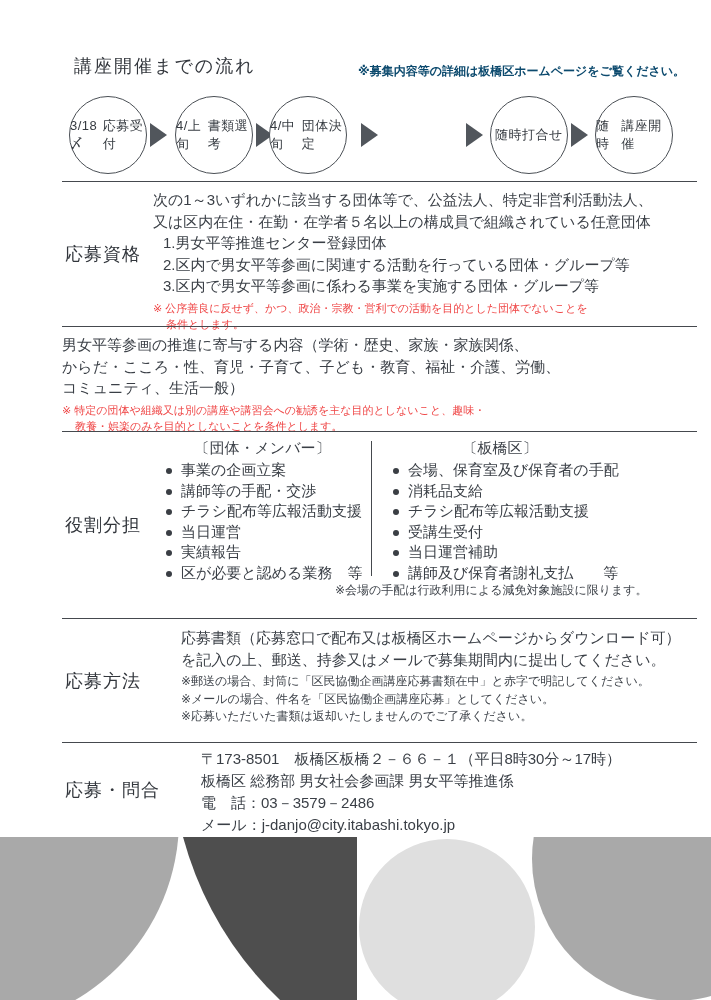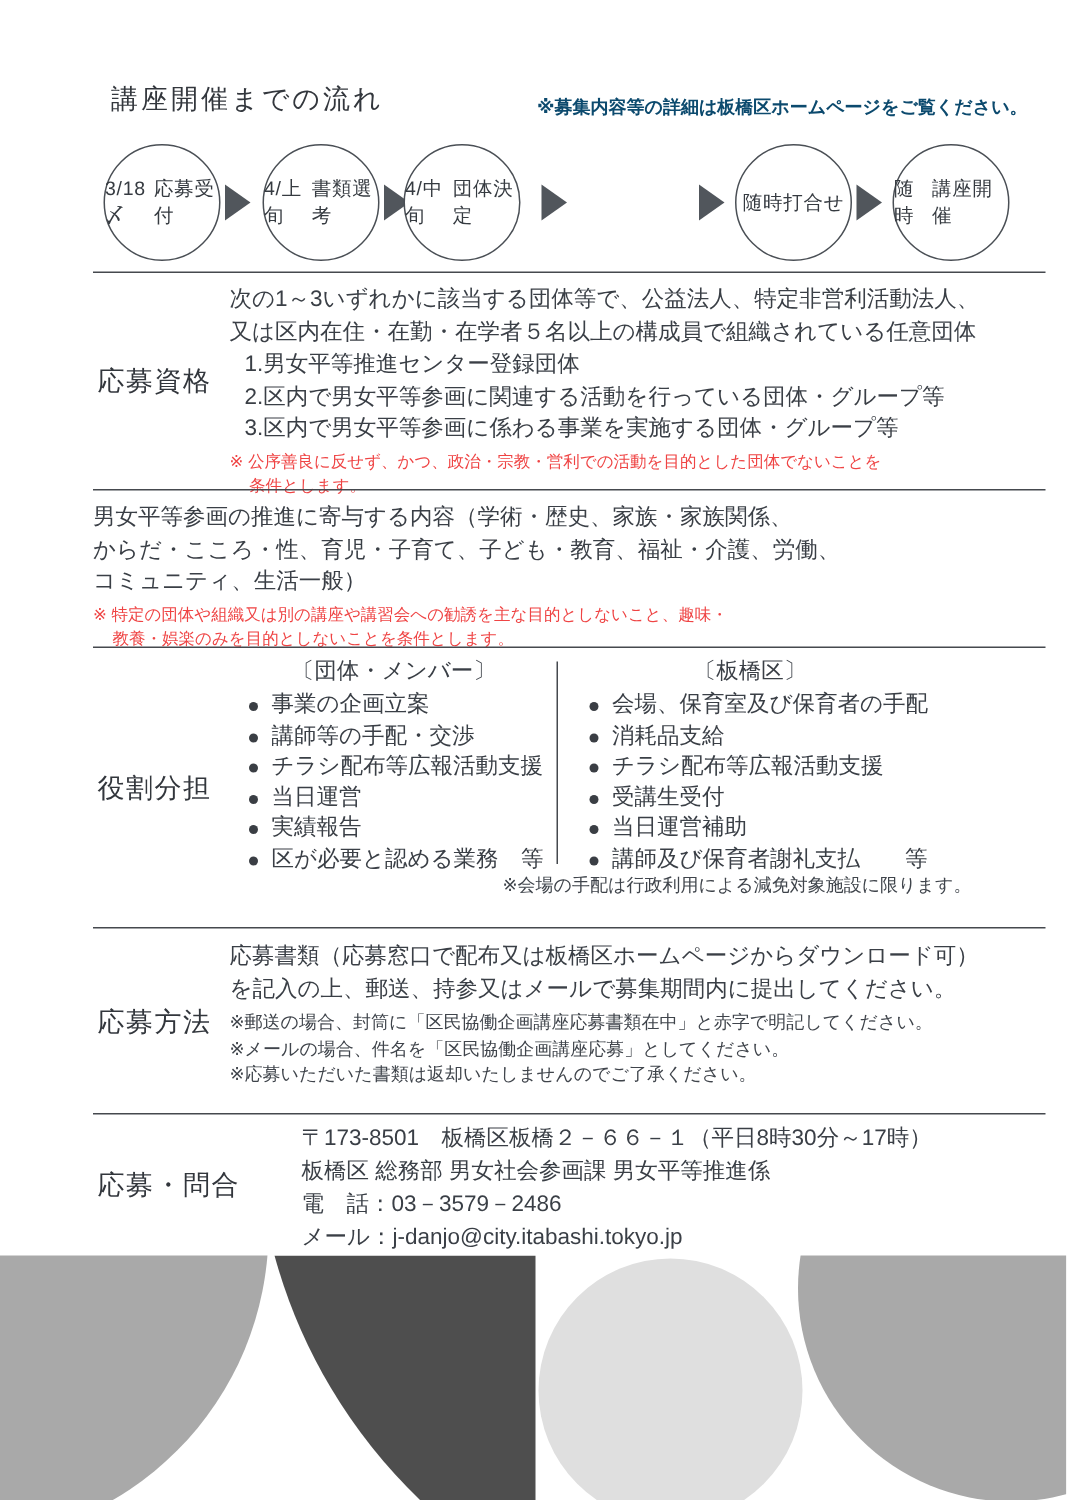--- a/index.html
+++ b/index.html
@@ -53,21 +53,21 @@
   .content-col{flex:1;position:relative;}
   .body-line{font-size:15px;line-height:21.5px;white-space:nowrap;}
   .num-item{font-size:15px;line-height:21.5px;padding-left:10px;white-space:nowrap;}
   .note-line{font-size:11px;line-height:16.5px;color:#ef4444;white-space:nowrap;}
   .note-indent{padding-left:13px;}
   .notes-block{margin-top:3px;}
   .note-lg{font-size:12px;line-height:17.5px;color:#3f444b;white-space:nowrap;}
   
   .pad-s1{padding-top:7px;}
   .pad-s2{padding-top:7px;}
-  .pad-s4{padding-top:8px;}
+  .pad-s4{padding-top:8px;margin-left:28px;}
   .pad-s5{padding-top:5px;margin-left:48px;}
   .s5-line{font-size:15px;line-height:22px;white-space:nowrap;}
   
   .roles{padding-top:7px;position:relative;}
   .col-left{position:absolute;left:0;top:7px;width:219px;}
   .col-right{position:absolute;left:227px;top:7px;width:240px;}
   .col-header{font-size:15px;text-align:center;line-height:18px;margin-bottom:3px;white-space:nowrap;}
   .vdiv{position:absolute;left:218px;top:9px;width:1.3px;height:135px;background:#45494e;}
   .li{display:flex;align-items:flex-start;line-height:20.5px;font-size:15px;white-space:nowrap;}
   .li .dot{

